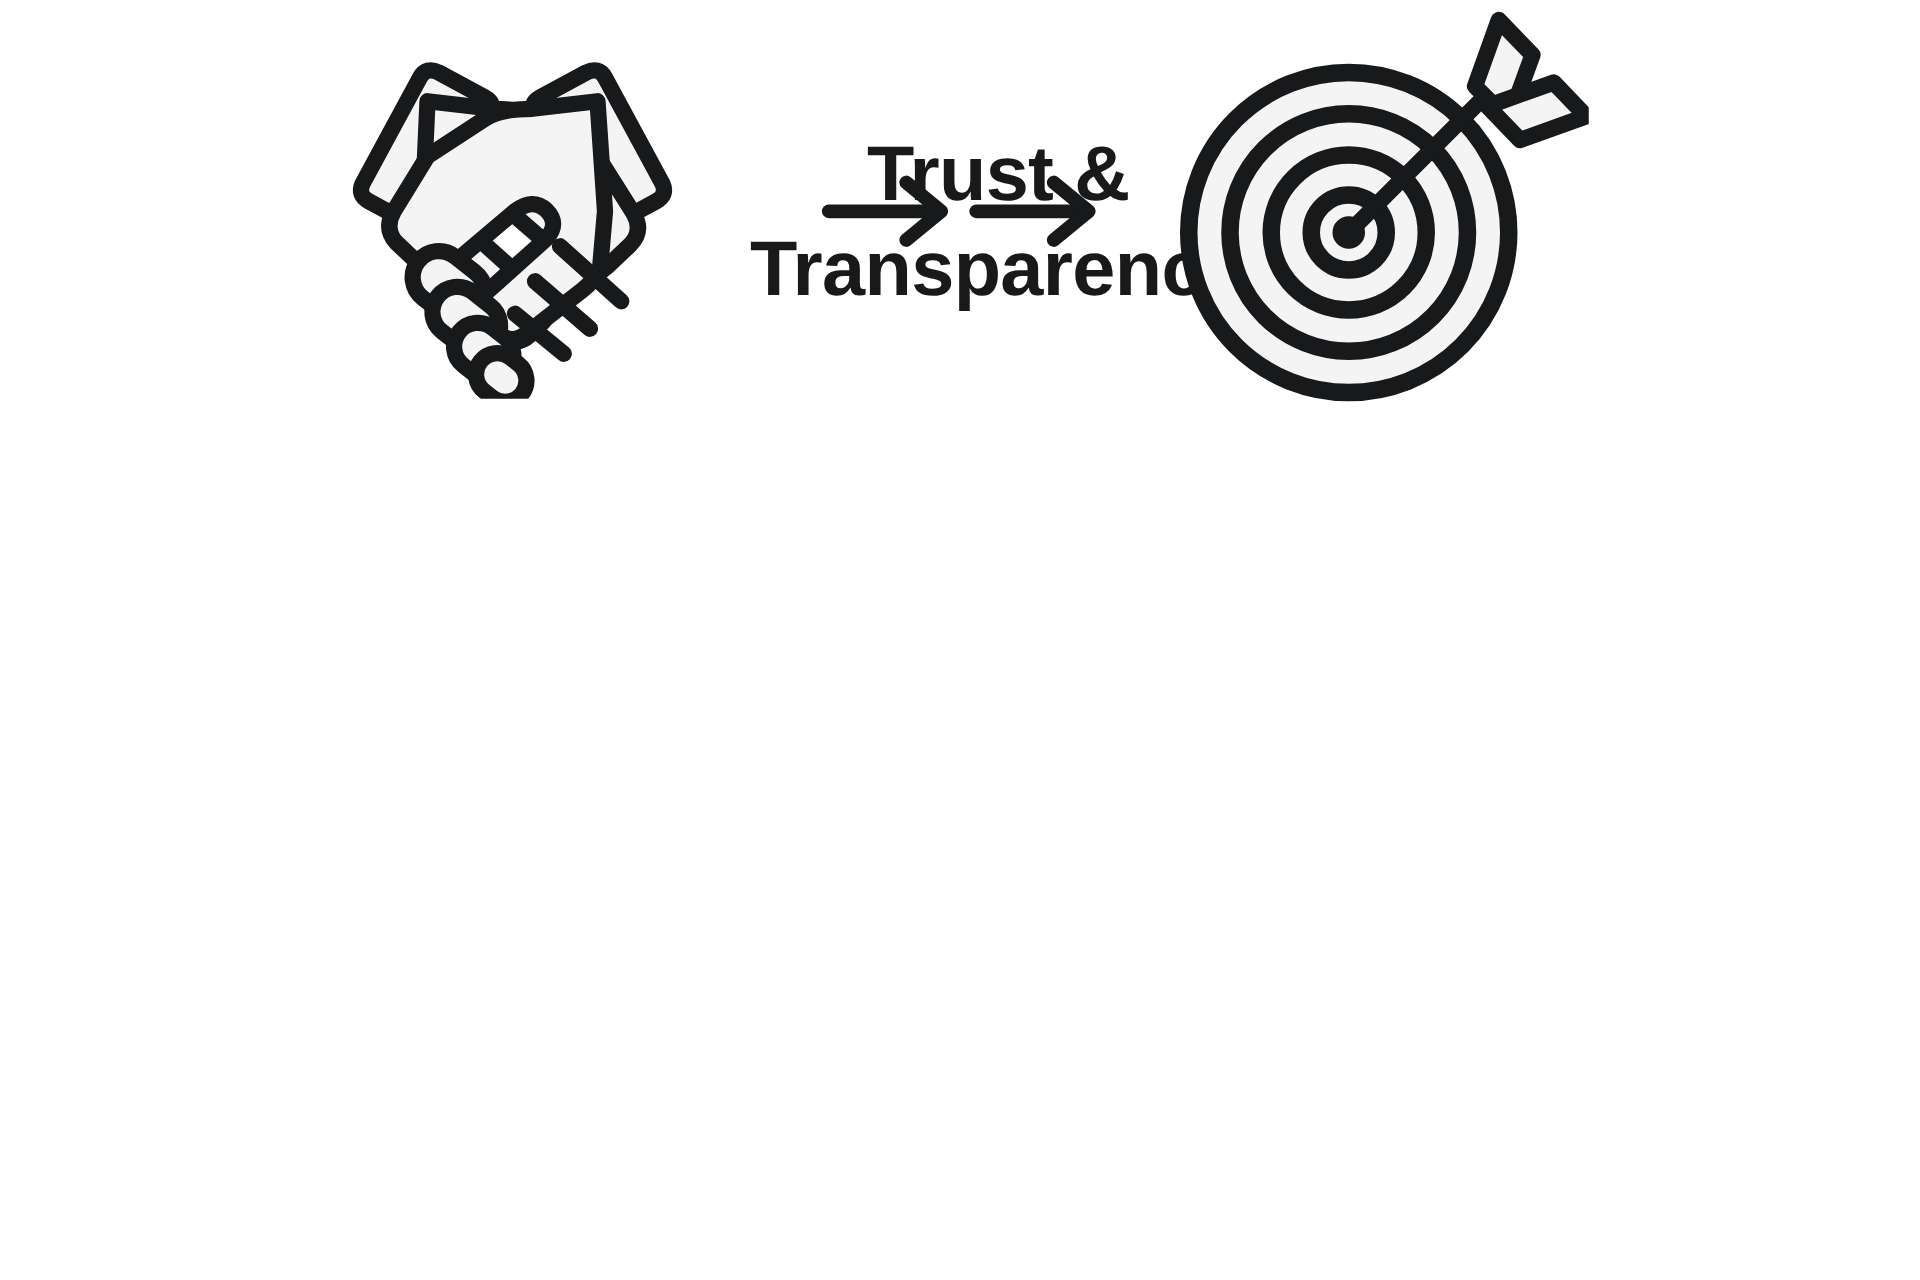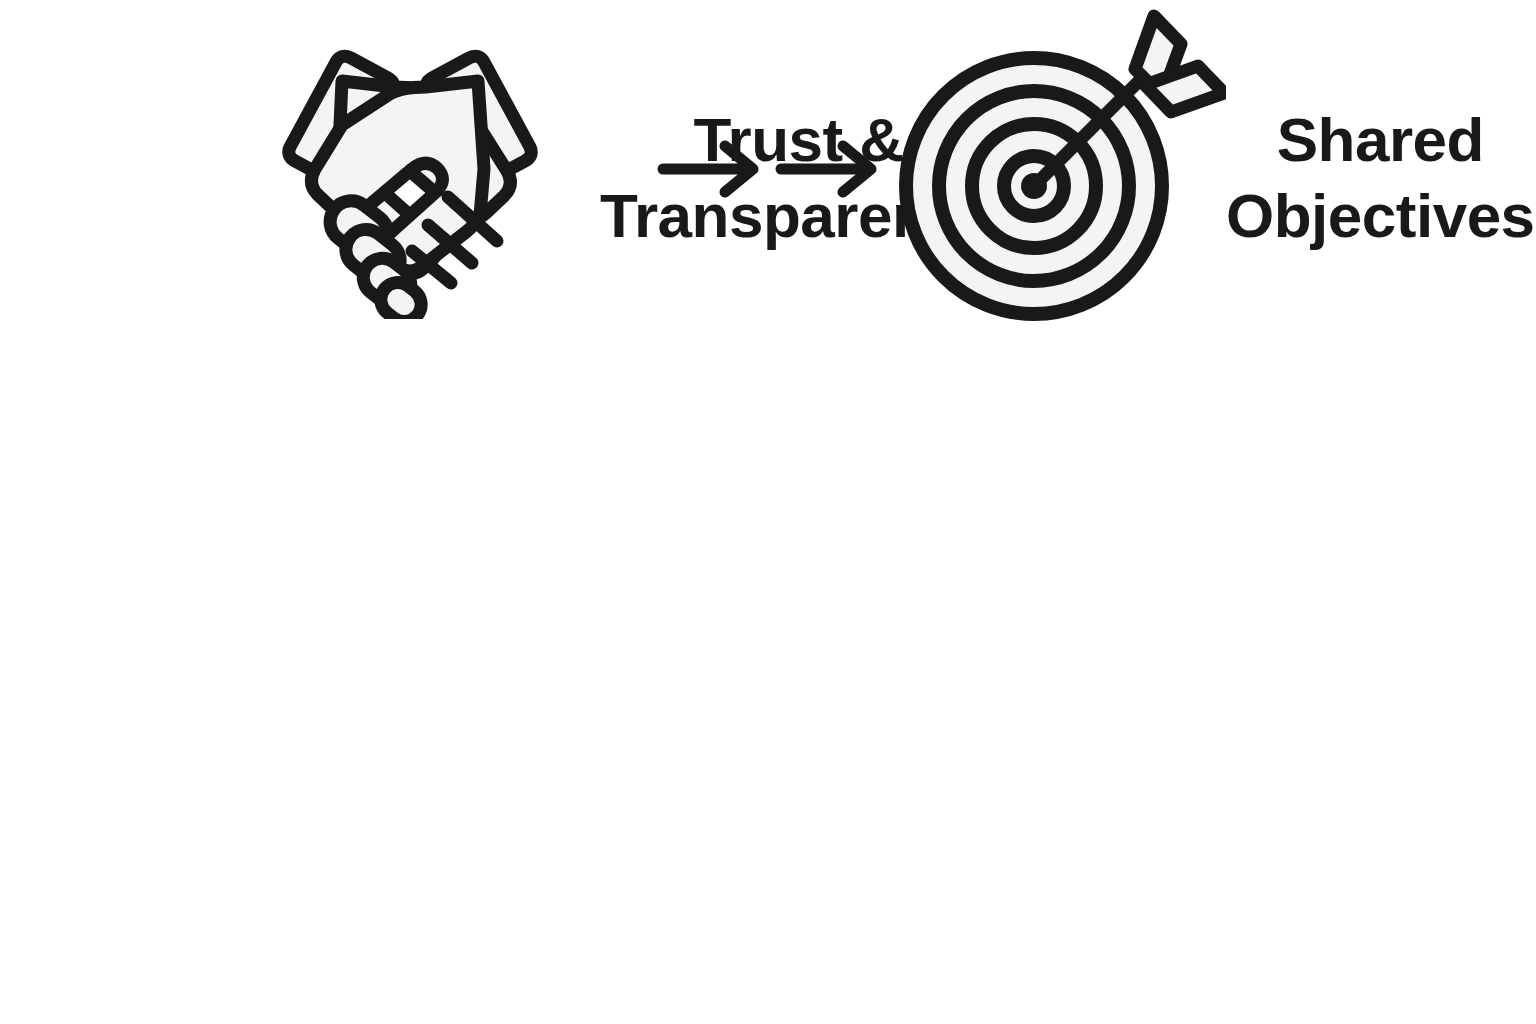--- a/index.html
+++ b/index.html
@@ -152,18 +152,16 @@
           </g>
 
           <circle cx="148" cy="182" r="13" fill="#17191a"></circle>
 
           <g fill="#f4f4f5" stroke="#17191a" stroke-width="13" stroke-linejoin="round" stroke-linecap="round">
             <path d="M249 65 L268 12 L295 40 L276 92 Z"></path>
             <path d="M259 81 L312 62 L338 89 L285 108 Z"></path>
           </g>
         </svg>
       </div>
-      <div class="step-label">Shared
-Objectives</div>
     </div>
 
   </div>
 </div>
 
 </body></html>

